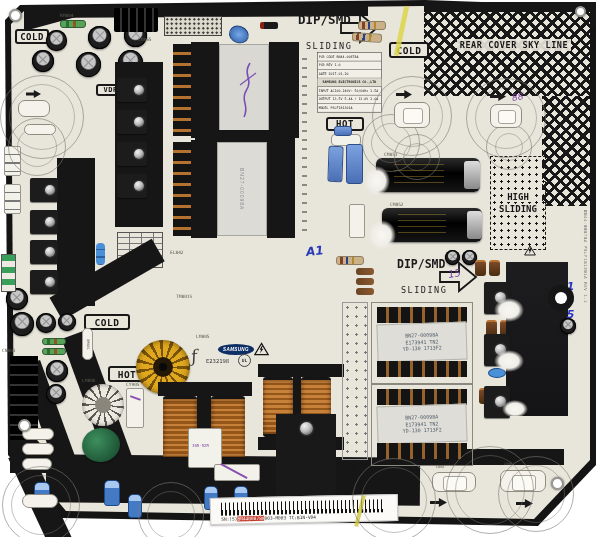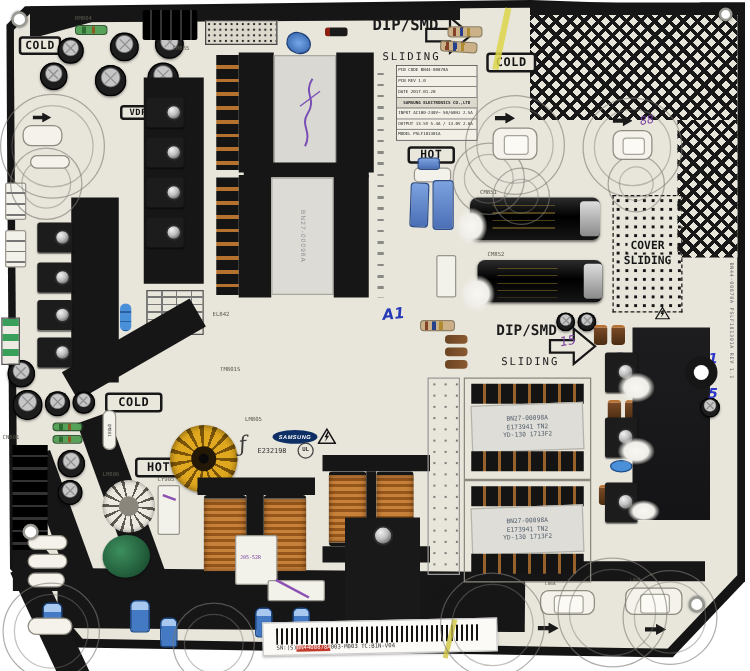--- a/index.html
+++ b/index.html
@@ -53,20 +53,23 @@
               clip-path:polygon(24px 11px,423px 6px,590px 12px,590px 460px,534px 519px,66px 511px,14px 449px,11px 24px)"></div>
 
   <div class="a blackpart" style="left:24px;top:5px;width:344px;height:12px;transform:rotate(-.3deg)"></div>
   <div class="a blackpart" style="left:24px;top:5px;width:52px;height:24px;clip-path:polygon(0 0,100% 0,100% 50%,15% 100%,0 100%)"></div>
   <div class="a blackpart" style="left:424px;top:2px;width:172px;height:11px"></div>
   <div class="a blackpart" style="left:560px;top:2px;width:36px;height:26px"></div>
   <div class="a blackpart" style="left:10px;top:408px;width:55px;height:65px;clip-path:polygon(0 0,100% 100%,0 100%)"></div>
 
   <div class="a hatch" style="left:424px;top:12px;width:166px;height:84px"></div>
   <div class="a hatch" style="left:542px;top:96px;width:48px;height:110px"></div>
+  <div class="a" style="left:440px;top:36px;width:148px;height:18px;display:flex;align-items:center;justify-content:center">
+    <span style="background:rgba(232,229,219,.92);padding:1px 3px;font:bold 8.5px 'DejaVu Sans Mono',monospace;letter-spacing:.6px;color:#161616;white-space:nowrap">REAR COVER SKY LINE</span>
+  </div>
 
   <div class="a lbox" style="left:15px;top:29px;width:34px;height:15px;font-size:9px">COLD</div>
   <span class="a silk" style="left:60px;top:13px">RM804</span>
   <div class="a rg" style="left:60px;top:20px;width:26px;height:8px"></div>
   <div class="a ecap" style="left:46px;top:30px;width:21px;height:21px"></div>
   <div class="a ecap" style="left:88px;top:26px;width:23px;height:23px"></div>
   <div class="a ecap" style="left:124px;top:24px;width:23px;height:23px"></div>
   <div class="a ecap" style="left:32px;top:50px;width:22px;height:22px"></div>
   <div class="a ecap" style="left:76px;top:52px;width:25px;height:25px"></div>
   <div class="a ecap" style="left:118px;top:50px;width:25px;height:25px"></div>
@@ -173,21 +176,21 @@
   <div class="a" style="left:382px;top:208px;width:100px;height:34px;border-radius:6px;background:linear-gradient(180deg,#2c2c2c,#000 45%,#151515);box-shadow:0 1px 2px rgba(0,0,0,.5)">
     <b class="a" style="right:0;top:3px;width:15px;height:28px;border-radius:3px;background:linear-gradient(180deg,#ddd,#8a8a8a)"></b>
     <b class="a" style="left:16px;top:4px;width:48px;height:26px;background:repeating-linear-gradient(0deg,transparent 0 5px,rgba(212,175,55,.35) 5px 6px)"></b>
   </div>
   <div class="a glue" style="left:364px;top:166px;width:26px;height:30px"></div>
   <div class="a glue" style="left:368px;top:220px;width:28px;height:30px"></div>
   <div class="a ecap" style="left:445px;top:250px;width:15px;height:15px"></div>
   <div class="a ecap" style="left:462px;top:250px;width:15px;height:15px"></div>
 
   <div class="a dots" style="left:490px;top:156px;width:56px;height:94px;border:1.6px dashed #161616;display:flex;flex-direction:column;align-items:center;justify-content:center;gap:2px">
-    <span style="background:#e8e5db;padding:0 2px;font:bold 9px 'DejaVu Sans Mono',monospace;color:#161616">COVER</span>
+    <span style="background:#e8e5db;padding:0 2px;font:bold 9px 'DejaVu Sans Mono',monospace;color:#161616">HIGH</span>
     <span style="background:#e8e5db;padding:0 2px;font:bold 9px 'DejaVu Sans Mono',monospace;color:#161616">SLIDING</span>
   </div>
   <svg class="a" style="left:524px;top:245px" width="12" height="11" viewBox="0 0 20 18">
     <path d="M10 1.5 L19 16.5 H1 Z" fill="none" stroke="#161616" stroke-width="1.6"></path>
     <path d="M10.5 4.5 L7.5 10 h2 l-1.5 4.8 4.5-6.3 h-2.4 l1.9-4z" fill="#161616"></path>
     </svg>
 
   <div class="a sil" style="left:397px;top:257px;font-weight:bold;font-size:11.5px">DIP/SMD</div>
   <svg class="a" style="left:437px;top:260px" width="42" height="34" viewBox="0 0 38 34">
     <path d="M1 12 H20 V3 L37 17 L20 31 V22 H1 Z" fill="#e8e5db" stroke="#161616" stroke-width="1.8"></path>

